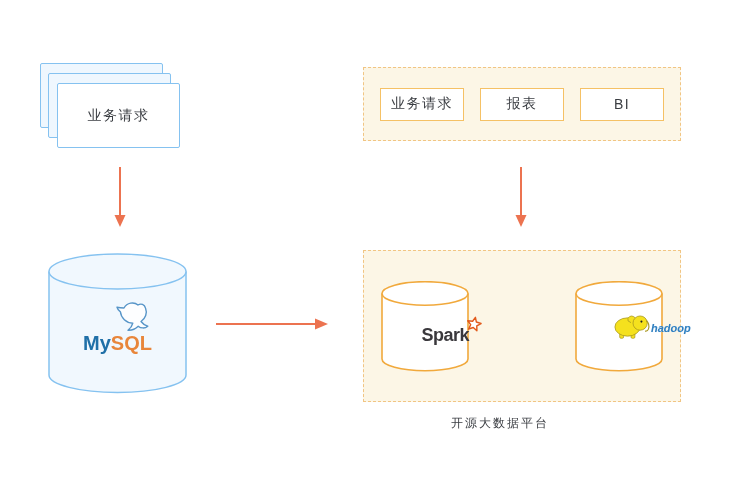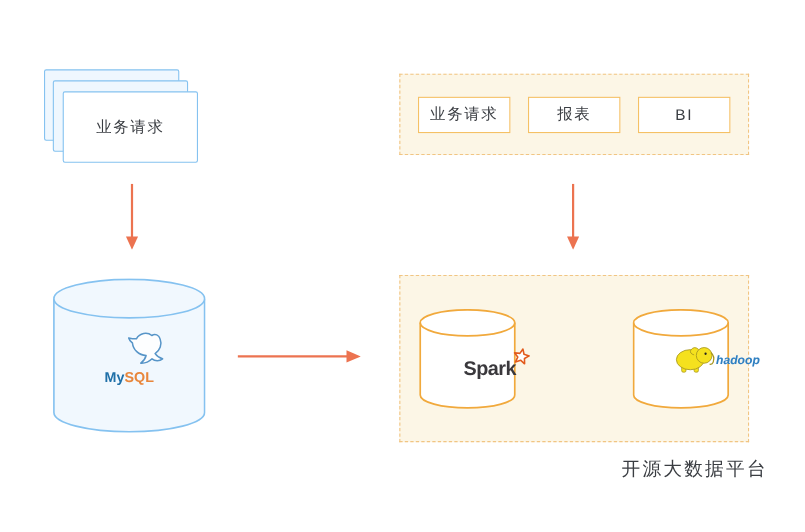--- a/index.html
+++ b/index.html
@@ -17,21 +17,21 @@
   .arrow-v{position:absolute;width:14px;height:60px;}
   .a1{left:113px;top:167px;}
   .a2{left:514px;top:167px;}
   .arrow-h{position:absolute;left:216px;top:317px;width:112px;height:14px;}
   .sync-label{position:absolute;left:210px;top:333px;width:124px;text-align:center;}
 
   
   .mysql-cyl{position:absolute;left:48px;top:253px;width:139px;height:141px;}
   .mysql-logo{position:absolute;left:48px;top:300px;width:139px;display:flex;flex-direction:column;align-items:center;}
   .dolphin{margin-left:26px;}
-  .mysql-text{font-size:13px;font-weight:bold;line-height:20px;margin-top:1px;}
+  .mysql-text{font-size:20px;font-weight:bold;line-height:20px;margin-top:1px;}
   .mysql-text .my{color:#2070A8;}
   .mysql-text .sql{color:#E8863B;}
 
   
   .group{position:absolute;background:#FCF6E6;border:1.5px dashed #F1C583;box-sizing:border-box;}
   .group.analytics{left:363px;top:67px;width:318px;height:74px;display:flex;align-items:center;justify-content:space-between;padding:0 16px;}
   .mini-box{width:84px;height:33px;background:#fff;border:1.5px solid #F5C165;display:flex;align-items:center;justify-content:center;box-sizing:border-box;}
   .group.platform{left:363px;top:250px;width:318px;height:152px;display:flex;align-items:flex-start;justify-content:space-between;padding:30px 17px 0;}
 
   
@@ -40,21 +40,21 @@
   .cyl-logo{position:absolute;left:0;top:0;width:100%;height:100%;}
 
   .hive-art{position:absolute;left:14px;top:36px;}
   .hive-label{position:absolute;right:14px;bottom:22px;font-size:9px;font-weight:bold;font-style:italic;color:#141414;letter-spacing:.5px;text-shadow:0 0 2px #fff;}
   .spark-wrap{position:absolute;left:0;top:44px;width:100%;text-align:right;}
   .spark-text{position:relative;font-size:18px;font-weight:bold;color:#3A383C;letter-spacing:-.5px;}
   .spark-star{position:absolute;top:-9px;right:-13px;transform:rotate(12deg);}
   .hadoop-wrap{position:absolute;left:0;top:32px;width:100%;display:flex;flex-direction:row;align-items:center;margin-left:36px;}
   .hadoop-label{font-size:11px;font-weight:bold;font-style:italic;color:#2F7FC0;margin-top:1px;text-shadow:0 0 1px #cfe4f4;}
 
-  .caption{position:absolute;left:380px;top:415px;width:318px;text-align:right;font-size:17px;color:#3A3D42;letter-spacing:2px;}
+  .caption{position:absolute;left:341px;top:415px;width:318px;text-align:center;font-size:12px;color:#3A3D42;letter-spacing:2px;}
 </style>
 </head>
 <body>
 
 <div class="canvas">
 
   <div class="card back1"></div>
   <div class="card back2"></div>
   <div class="card front">
     <span class="zh">业务请求</span>

